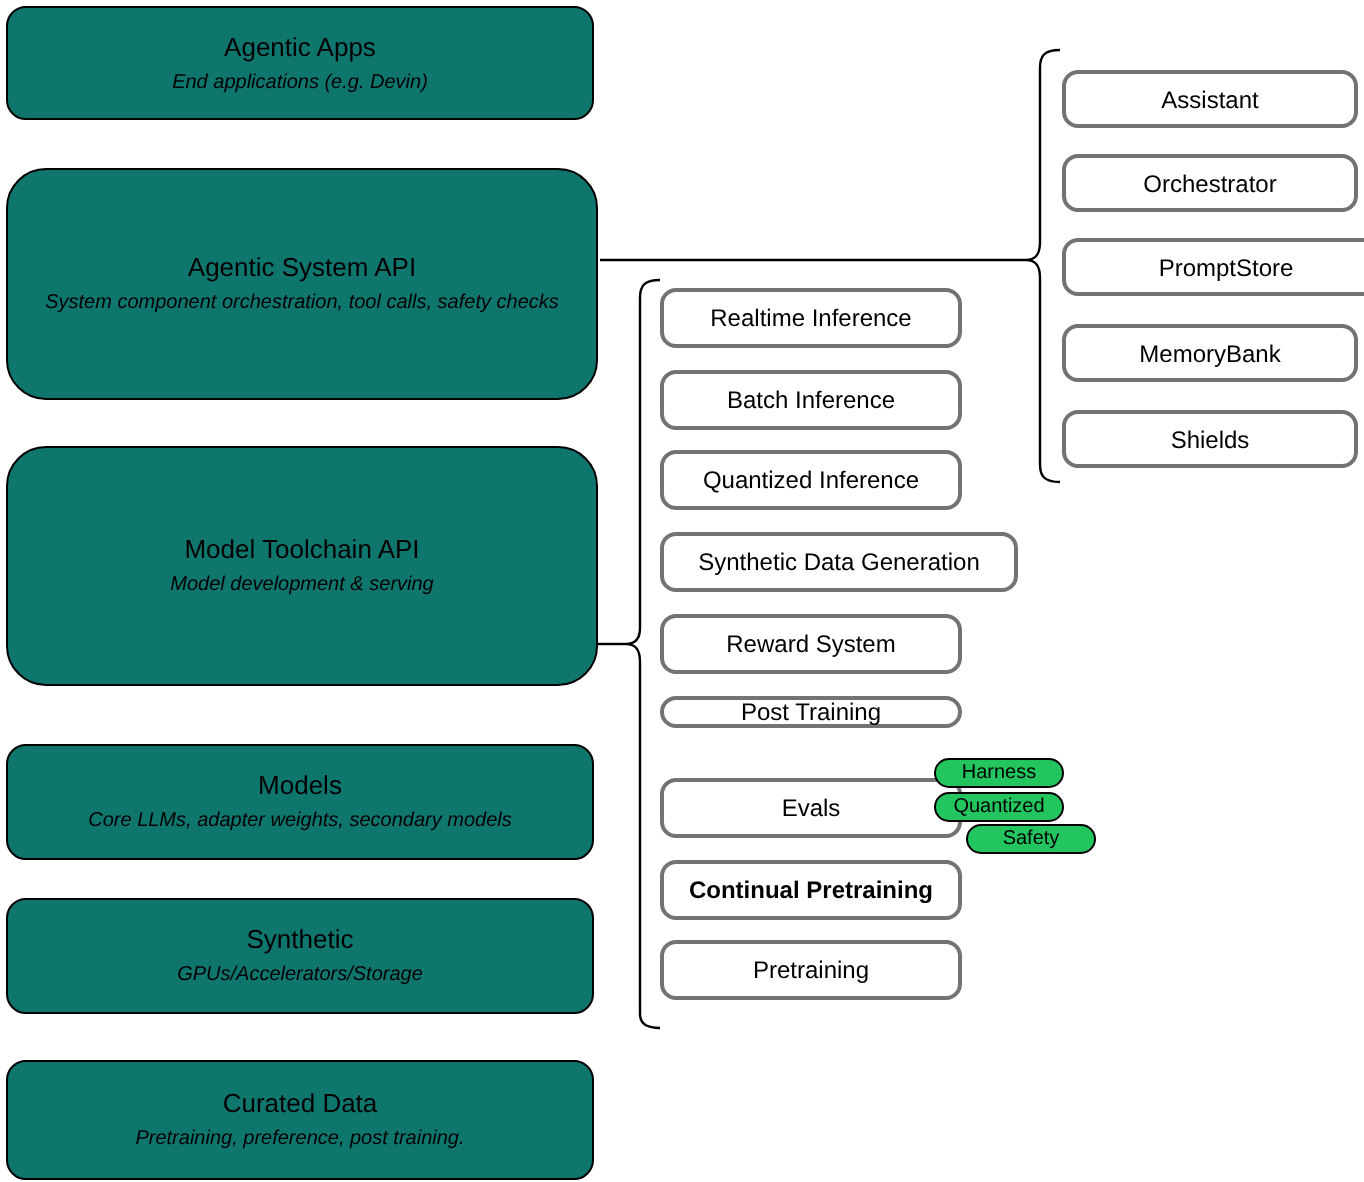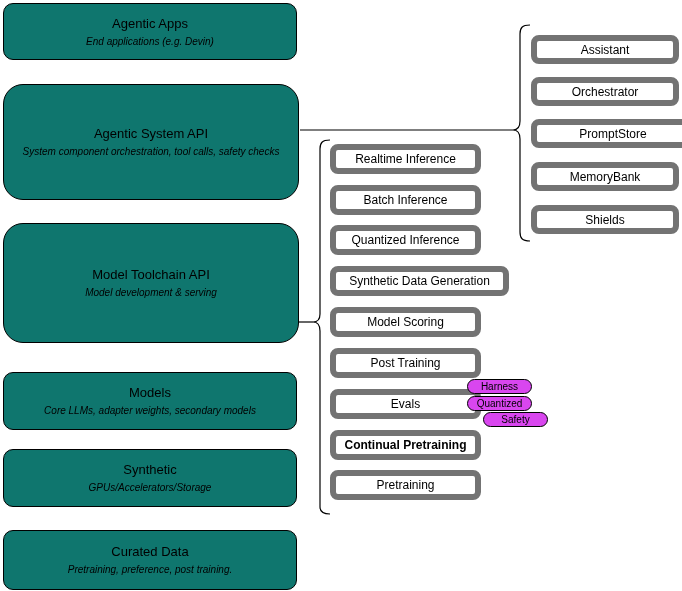--- a/index.html
+++ b/index.html
@@ -10,26 +10,26 @@
   .node{
     position:absolute;background:#0f766e;border:1px solid #000;
     display:flex;flex-direction:column;align-items:center;justify-content:center;
     text-align:center;box-sizing:border-box;
   }
   .node .title{font-size:13px;line-height:15px;}
   .node .subtitle{font-size:10px;line-height:12px;margin-top:5px;font-style:italic;}
   .bigbox{border-radius:20px;}
   .smallbox{border-radius:10px;}
   .chip{
-    position:absolute;background:#fff;border:6px solid #737373;border-radius:8px;
+    position:absolute;background:#fff;border:2px solid #737373;border-radius:8px;
     display:flex;align-items:center;justify-content:center;
     font-size:12px;box-sizing:border-box;white-space:nowrap;
   }
   .pill{
-    position:absolute;background:#d946ef;border:1px solid #000;border-radius:8px;
+    position:absolute;background:#22c55e;border:1px solid #000;border-radius:8px;
     display:flex;align-items:center;justify-content:center;
     font-size:10px;box-sizing:border-box;z-index:3;white-space:nowrap;
   }
   #wires{position:absolute;left:0;top:0;width:682px;height:591px;pointer-events:none;z-index:1;}
   .node,.chip{z-index:2;}
 </style>
 </head>
 <body>
 
 <div id="canvas">
@@ -74,22 +74,22 @@
 
   <div class="node smallbox" style="left:3px;top:530px;width:294px;height:60px;">
     <div class="title">Curated Data</div>
     <div class="subtitle">Pretraining, preference, post training.</div>
   </div>
 
   <div class="chip" style="left:330px;top:144px;width:151px;height:30px;">Realtime Inference</div>
   <div class="chip" style="left:330px;top:185px;width:151px;height:30px;">Batch Inference</div>
   <div class="chip" style="left:330px;top:225px;width:151px;height:30px;">Quantized Inference</div>
   <div class="chip" style="left:330px;top:266px;width:179px;height:30px;">Synthetic Data Generation</div>
-  <div class="chip" style="left:330px;top:307px;width:151px;height:30px;">Model Scoring</div>
-  <div class="chip" style="left:330px;top:348px;width:151px;height:30px;">Post Training</div>
+  <div class="chip" style="left:330px;top:307px;width:151px;height:30px;">Reward System</div>
+  <div class="chip" style="left:330px;top:348px;width:151px;height:16px;">Post Training</div>
   <div class="chip" style="left:330px;top:389px;width:151px;height:30px;">Evals</div>
   <div class="chip" style="left:330px;top:430px;width:151px;height:30px;font-weight:bold;">Continual Pretraining</div>
   <div class="chip" style="left:330px;top:470px;width:151px;height:30px;">Pretraining</div>
 
   <div class="pill" style="left:467px;top:379px;width:65px;height:15px;">Harness</div>
   <div class="pill" style="left:467px;top:396px;width:65px;height:15px;">Quantized</div>
   <div class="pill" style="left:483px;top:412px;width:65px;height:15px;">Safety</div>
 
   <div class="chip" style="left:531px;top:35px;width:148px;height:29px;">Assistant</div>
   <div class="chip" style="left:531px;top:77px;width:148px;height:29px;">Orchestrator</div>

